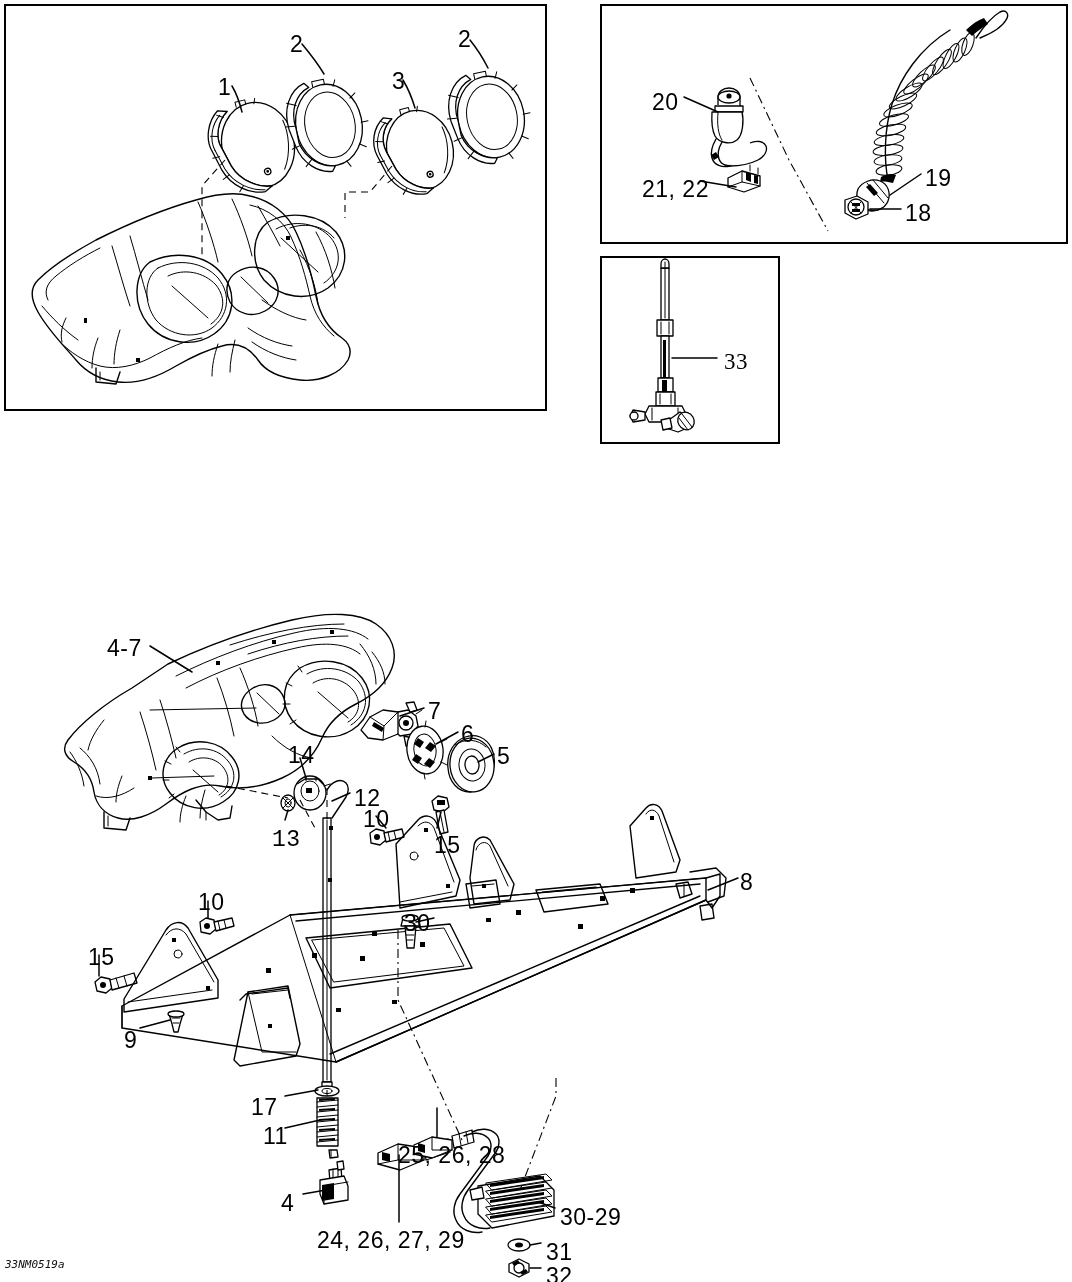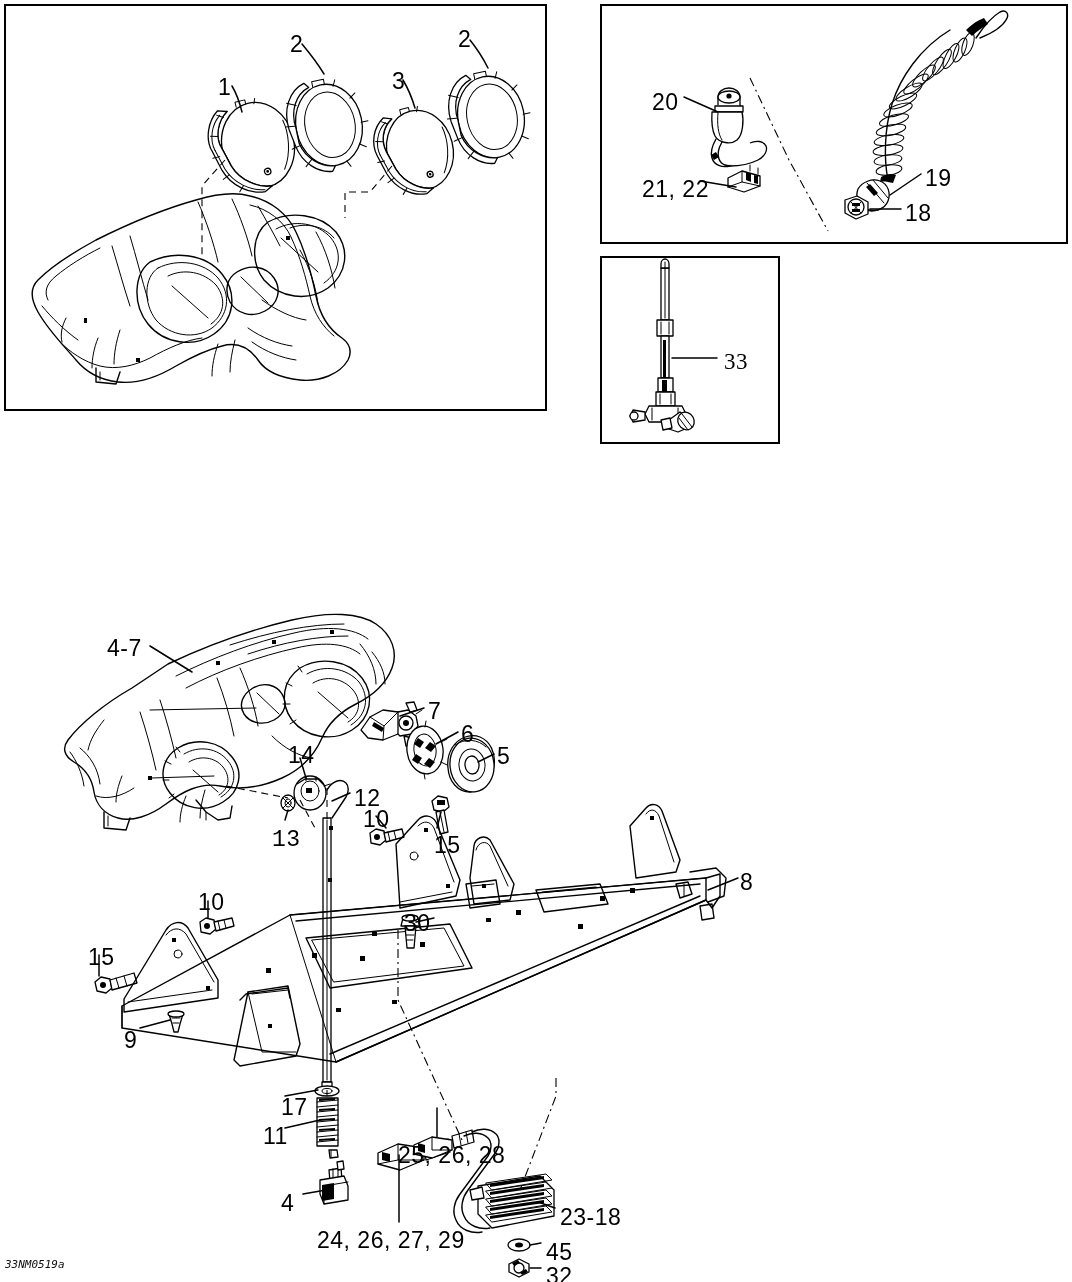--- a/index.html
+++ b/index.html
@@ -690,24 +690,24 @@
   <div class="lbl" style="left:288px;top:744px;">14</div>
   <div class="lbl" style="left:272px;top:829px;font-family:Liberation Mono, monospace;">13</div>
   <div class="lbl" style="left:354px;top:787px;">12</div>
   <div class="lbl" style="left:363px;top:808px;">10</div>
   <div class="lbl" style="left:434px;top:834px;">15</div>
   <div class="lbl" style="left:198px;top:891px;">10</div>
   <div class="lbl" style="left:88px;top:946px;">15</div>
   <div class="lbl" style="left:124px;top:1029px;">9</div>
   <div class="lbl" style="left:404px;top:912px;">30</div>
   <div class="lbl" style="left:740px;top:871px;">8</div>
-  <div class="lbl" style="left:281px;top:1096px;">17</div>
+  <div class="lbl" style="left:251px;top:1096px;">17</div>
   <div class="lbl" style="left:263px;top:1125px;">11</div>
   <div class="lbl" style="left:281px;top:1192px;">4</div>
   <div class="lbl" style="left:398px;top:1144px;">25, 26, 28</div>
   <div class="lbl" style="left:317px;top:1229px;">24, 26, 27, 29</div>
-  <div class="lbl" style="left:560px;top:1206px;">23-18</div>
-  <div class="lbl" style="left:546px;top:1241px;">45</div>
+  <div class="lbl" style="left:560px;top:1206px;">30-29</div>
+  <div class="lbl" style="left:546px;top:1241px;">31</div>
   <div class="lbl" style="left:546px;top:1265px;">32</div>
 
   <div class="watermark">33NM0519a</div>
 
 </div>
 
 </body></html>

